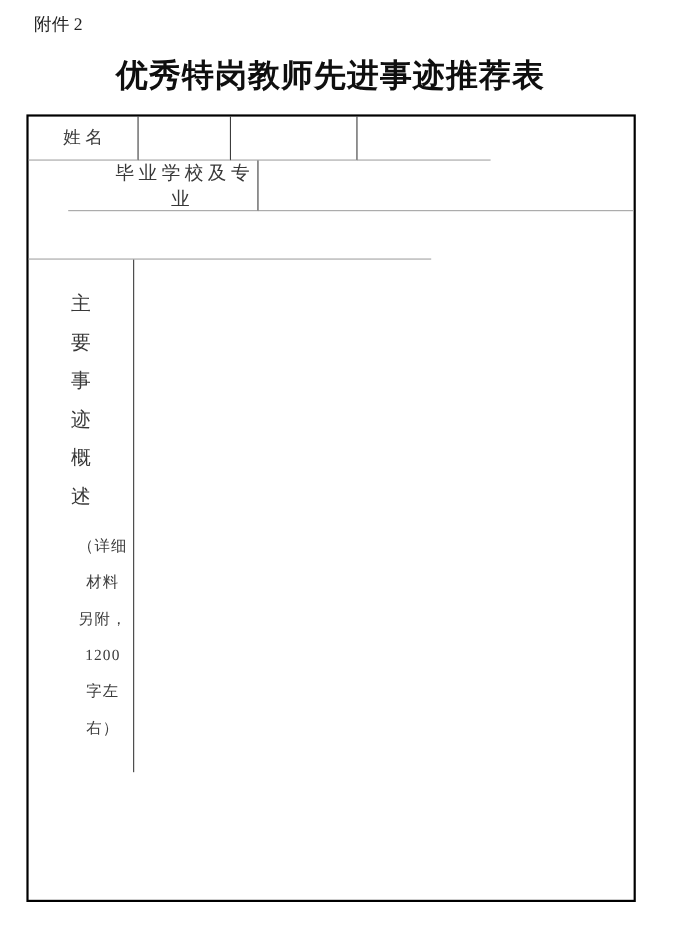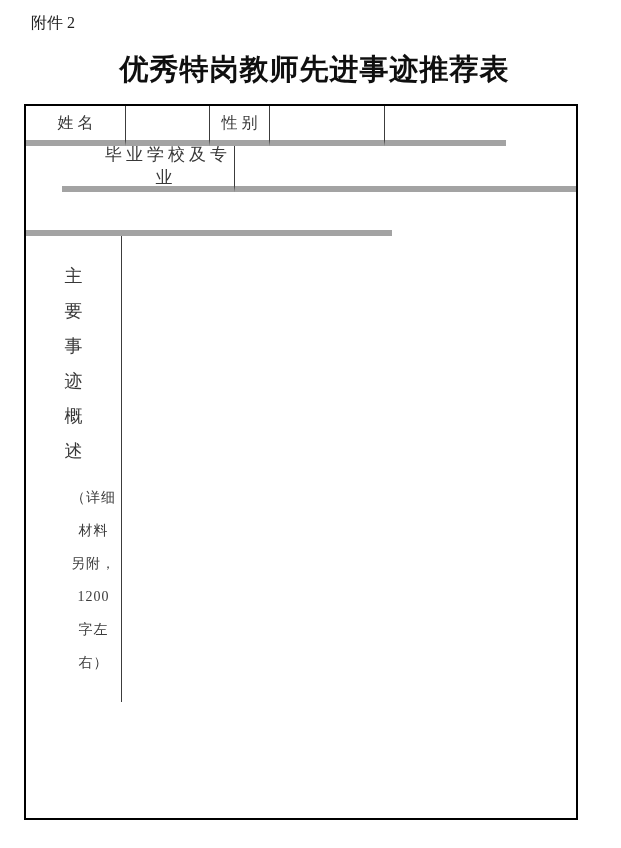--- a/index.html
+++ b/index.html
@@ -13,40 +13,40 @@
   }
   .attachment {
     position: absolute;
     left: 31px; top: 12px;
     font-size: 16px;
     line-height: 22px;
     color: #222222;
   }
   .doc-title {
     position: absolute;
-    left: 14px; top: 48px;
+    left: 0; top: 48px;
     width: 601px;
     text-align: center;
     font-size: 29px;
     font-weight: 700;
     letter-spacing: 1px;
     color: #0f0f0f;
     line-height: 42px;
   }
   .tbl {
     position: absolute;
     left: 24px; top: 104px;
     width: 554px; height: 716px;
     border: 2px solid #000000;
     background: #ffffff;
   }
   .row { display: flex; width: 100%; }
   .cell {
     border-right: 1px solid #3c3c3c;
-    border-bottom: 6px solid #a3a3a3;
+    border-bottom: 1px solid #a3a3a3;
     display: flex;
     flex-direction: column;
     align-items: center;
     justify-content: center;
     font-size: 16px;
     color: #383838;
     text-align: center;
     overflow: hidden;
   }
   .cell.last { border-right: none; }
@@ -72,21 +72,20 @@
 
 <div class="attachment">附件 2</div>
 
 <h1 class="doc-title">优秀特岗教师先进事迹推荐表</h1>
 
 <div class="tbl">
 
   <div class="row h-r1">
     <div class="cell w-c1 h-r1">姓 名</div>
     <div class="cell w-c2 h-r1"></div>
-    <div class="cell w-c3 h-r1">性 别</div>
     <div class="cell w-c4 h-r1"></div>
     <div class="cell w-c6 h-r1 last"></div>
   </div>
 
 
   <div class="row h-r3">
     <div class="cell w-lab h-r3 lbl7">毕业学校及专业</div>
     <div class="cell w-val h-r3 last"></div>
   </div>
 

